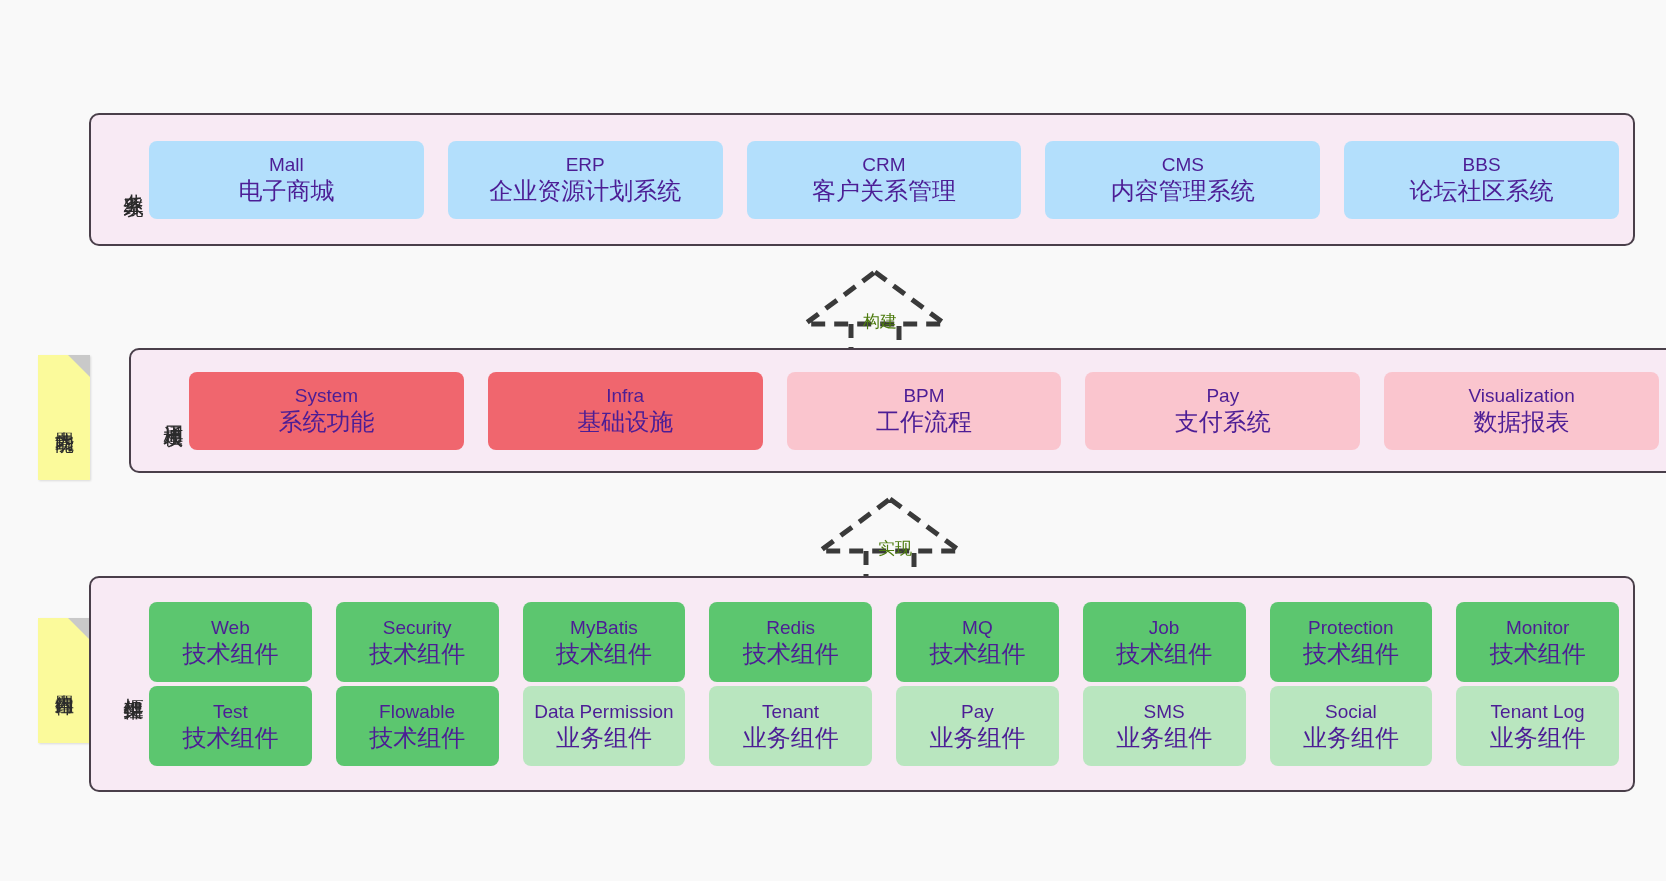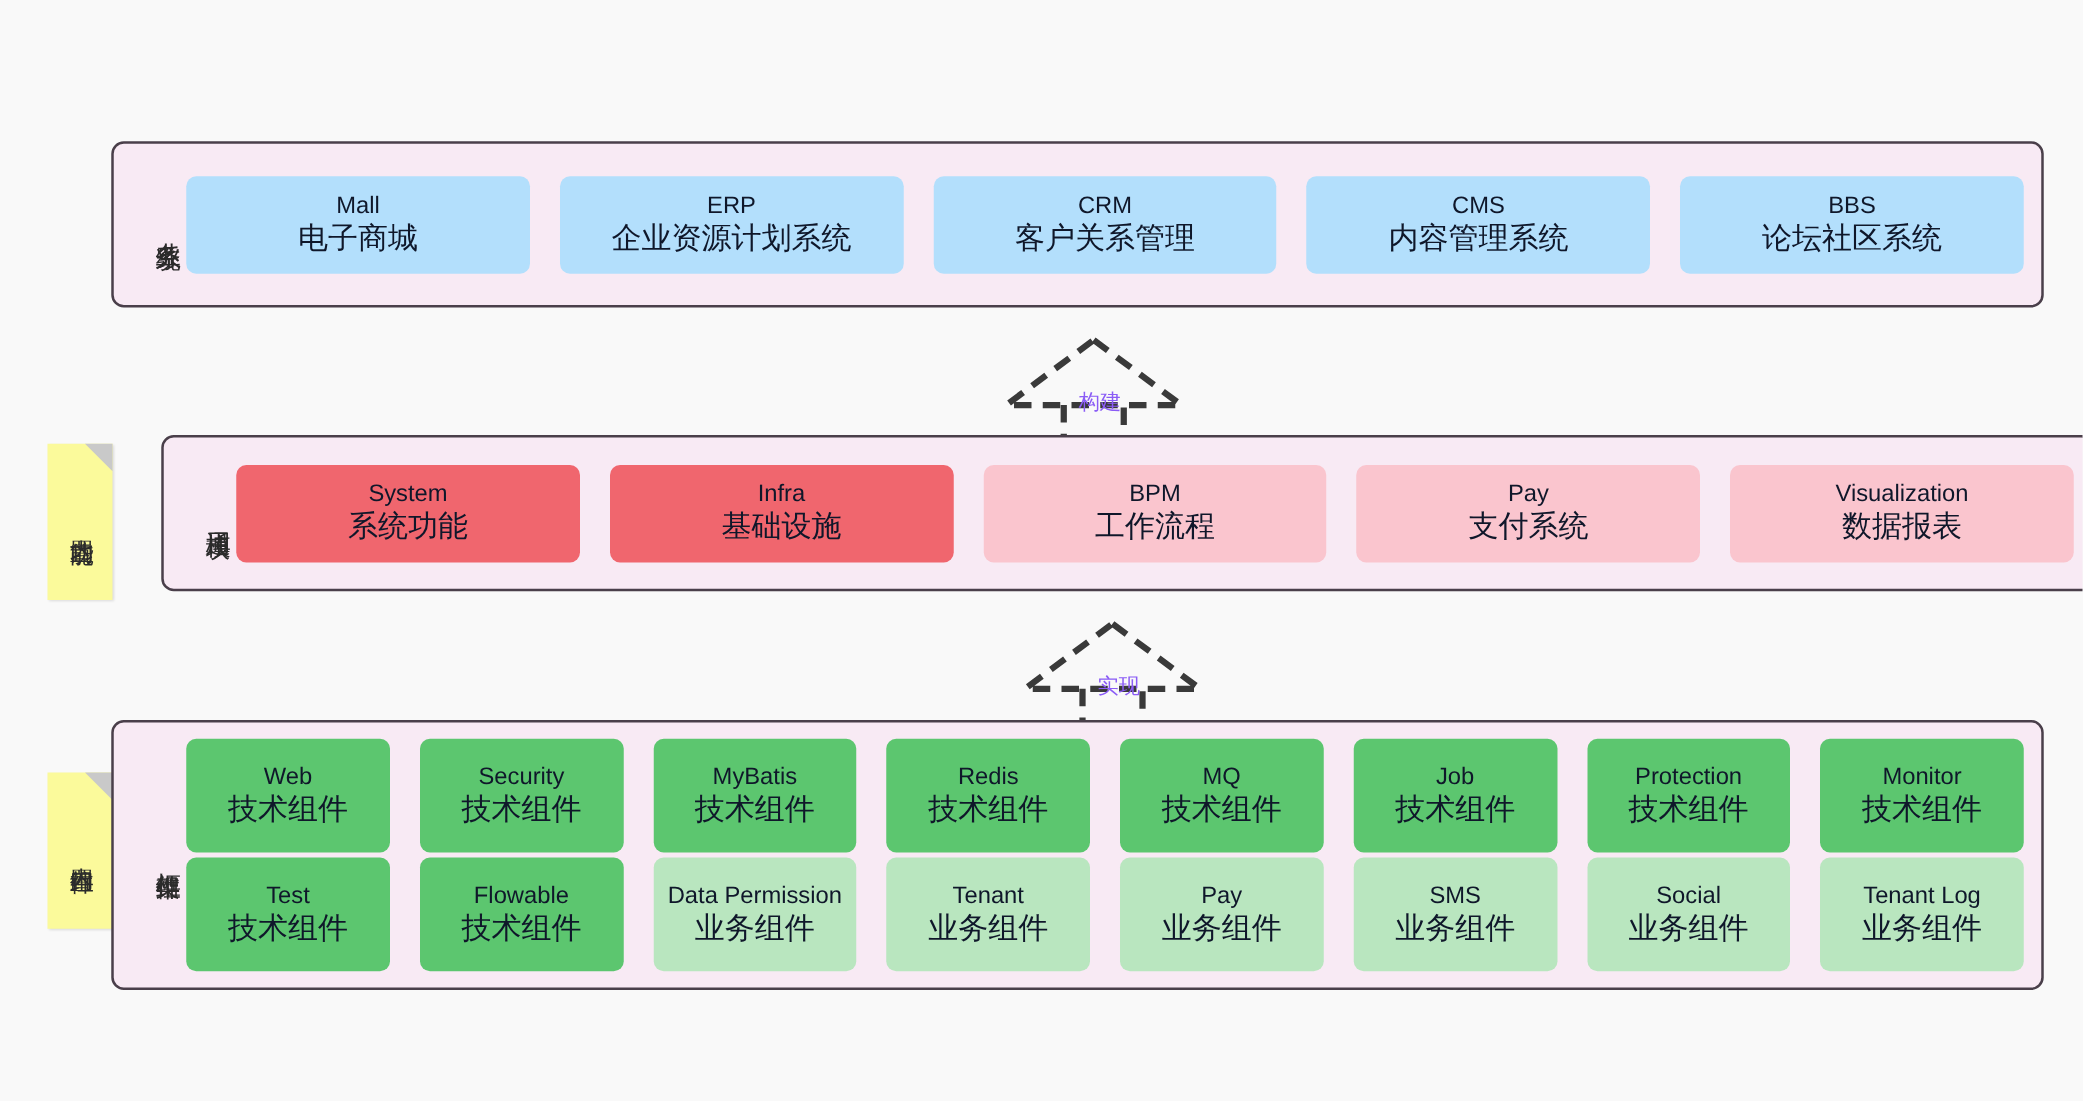--- a/index.html
+++ b/index.html
@@ -50,28 +50,28 @@
 
   
   .node {
     flex: 1 1 0;
     border-radius: 8px;
     display: flex;
     flex-direction: column;
     align-items: center;
     justify-content: center;
     text-align: center;
-    color: #0f172a;
+    color: #4c1d95;
     line-height: 1.22;
     padding: 6px 4px;
   }
   .node .n-en { font-size: 19px; }
   .node .n-cn { font-size: 24px; }
   .node.tall { height: 78px; }
-  .node.short { height: 91px; }
+  .node.short { height: 80px; }
 
   .c-blue      { background: #b3dffc; }
   .c-red       { background: #f0666e; }
   .c-pink      { background: #fac5ce; }
   .c-green     { background: #5cc66f; }
   .c-lightgreen{ background: #b9e6bf; }
 
   
   .sticky {
     position: absolute;
@@ -97,21 +97,21 @@
     border-top: 22px solid #c9c9c9;
     border-left: 22px solid transparent;
   }
 
   
   .gen-arrow { position: absolute; }
   .gen-arrow svg { display: block; overflow: visible; }
   .gen-label {
     position: absolute;
     font-size: 17px;
-    color: #8b5cf6;
+    color: #4d7c0f;
     background: transparent;
     white-space: nowrap;
   }
 </style>
 </head>
 <body>
 
 <div id="stage">
 
   <div class="layer" id="layer-business" style="left:89px; top:113px; width:1546px; height:133px;">

